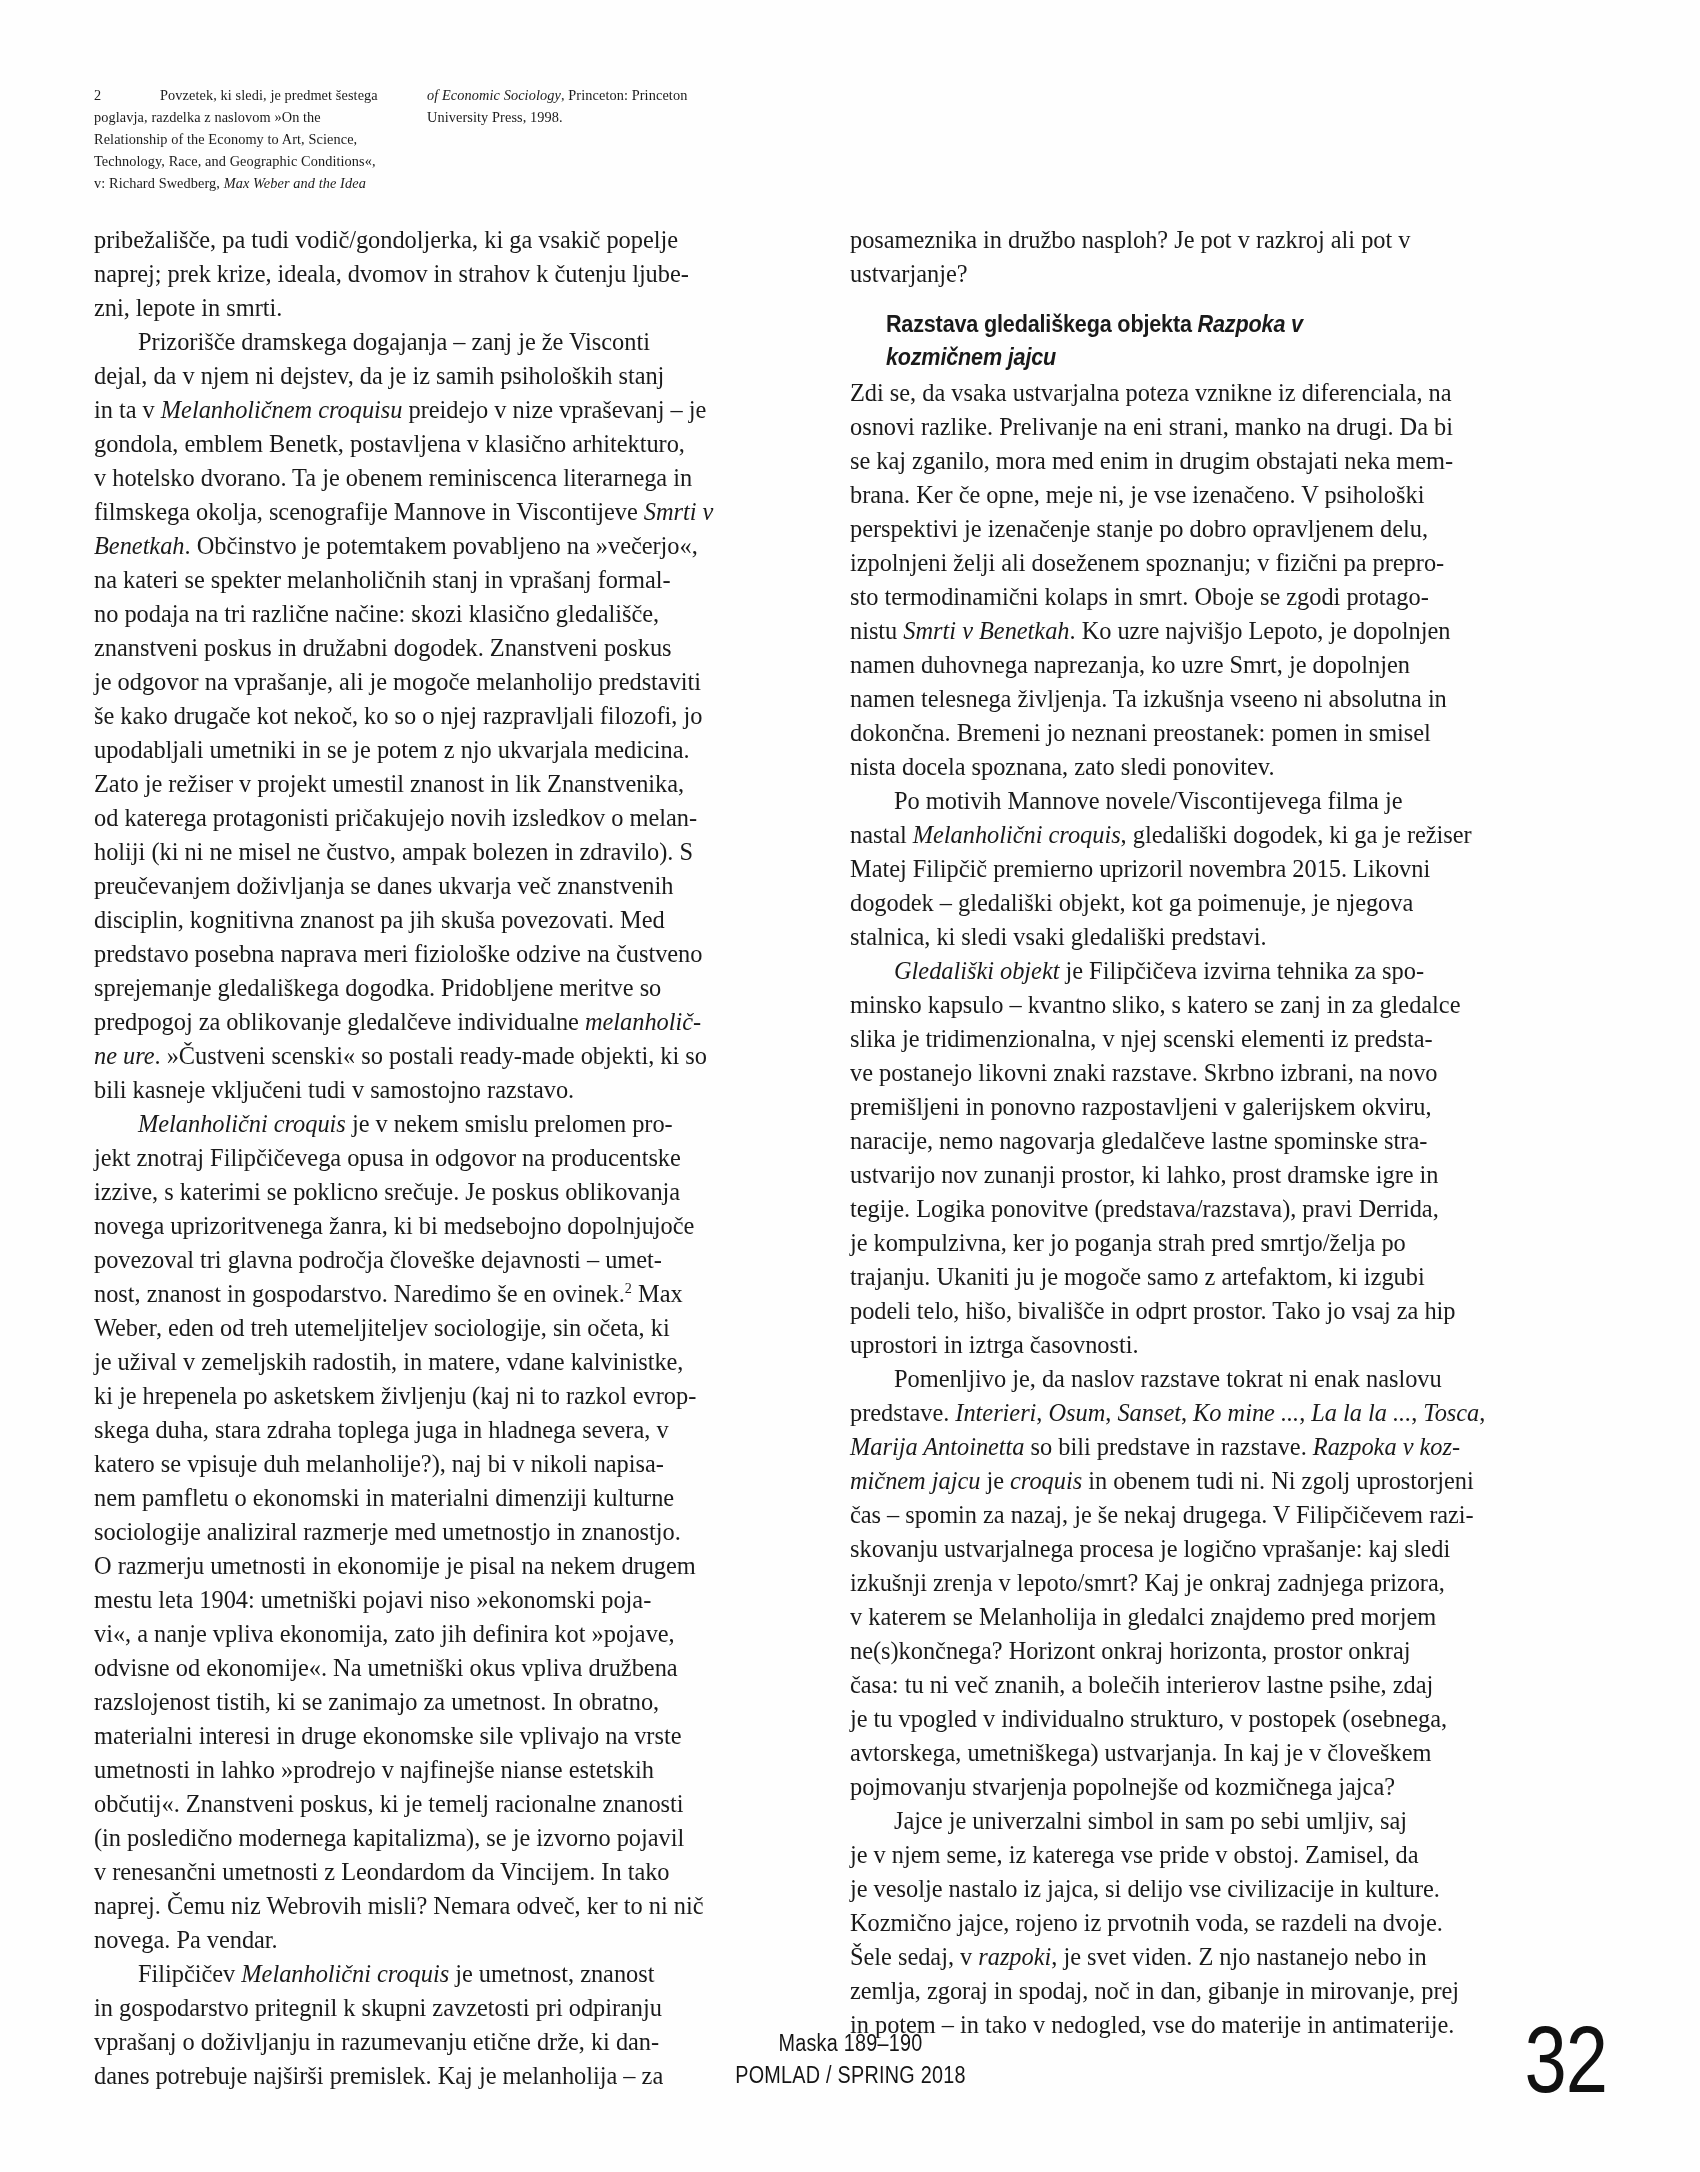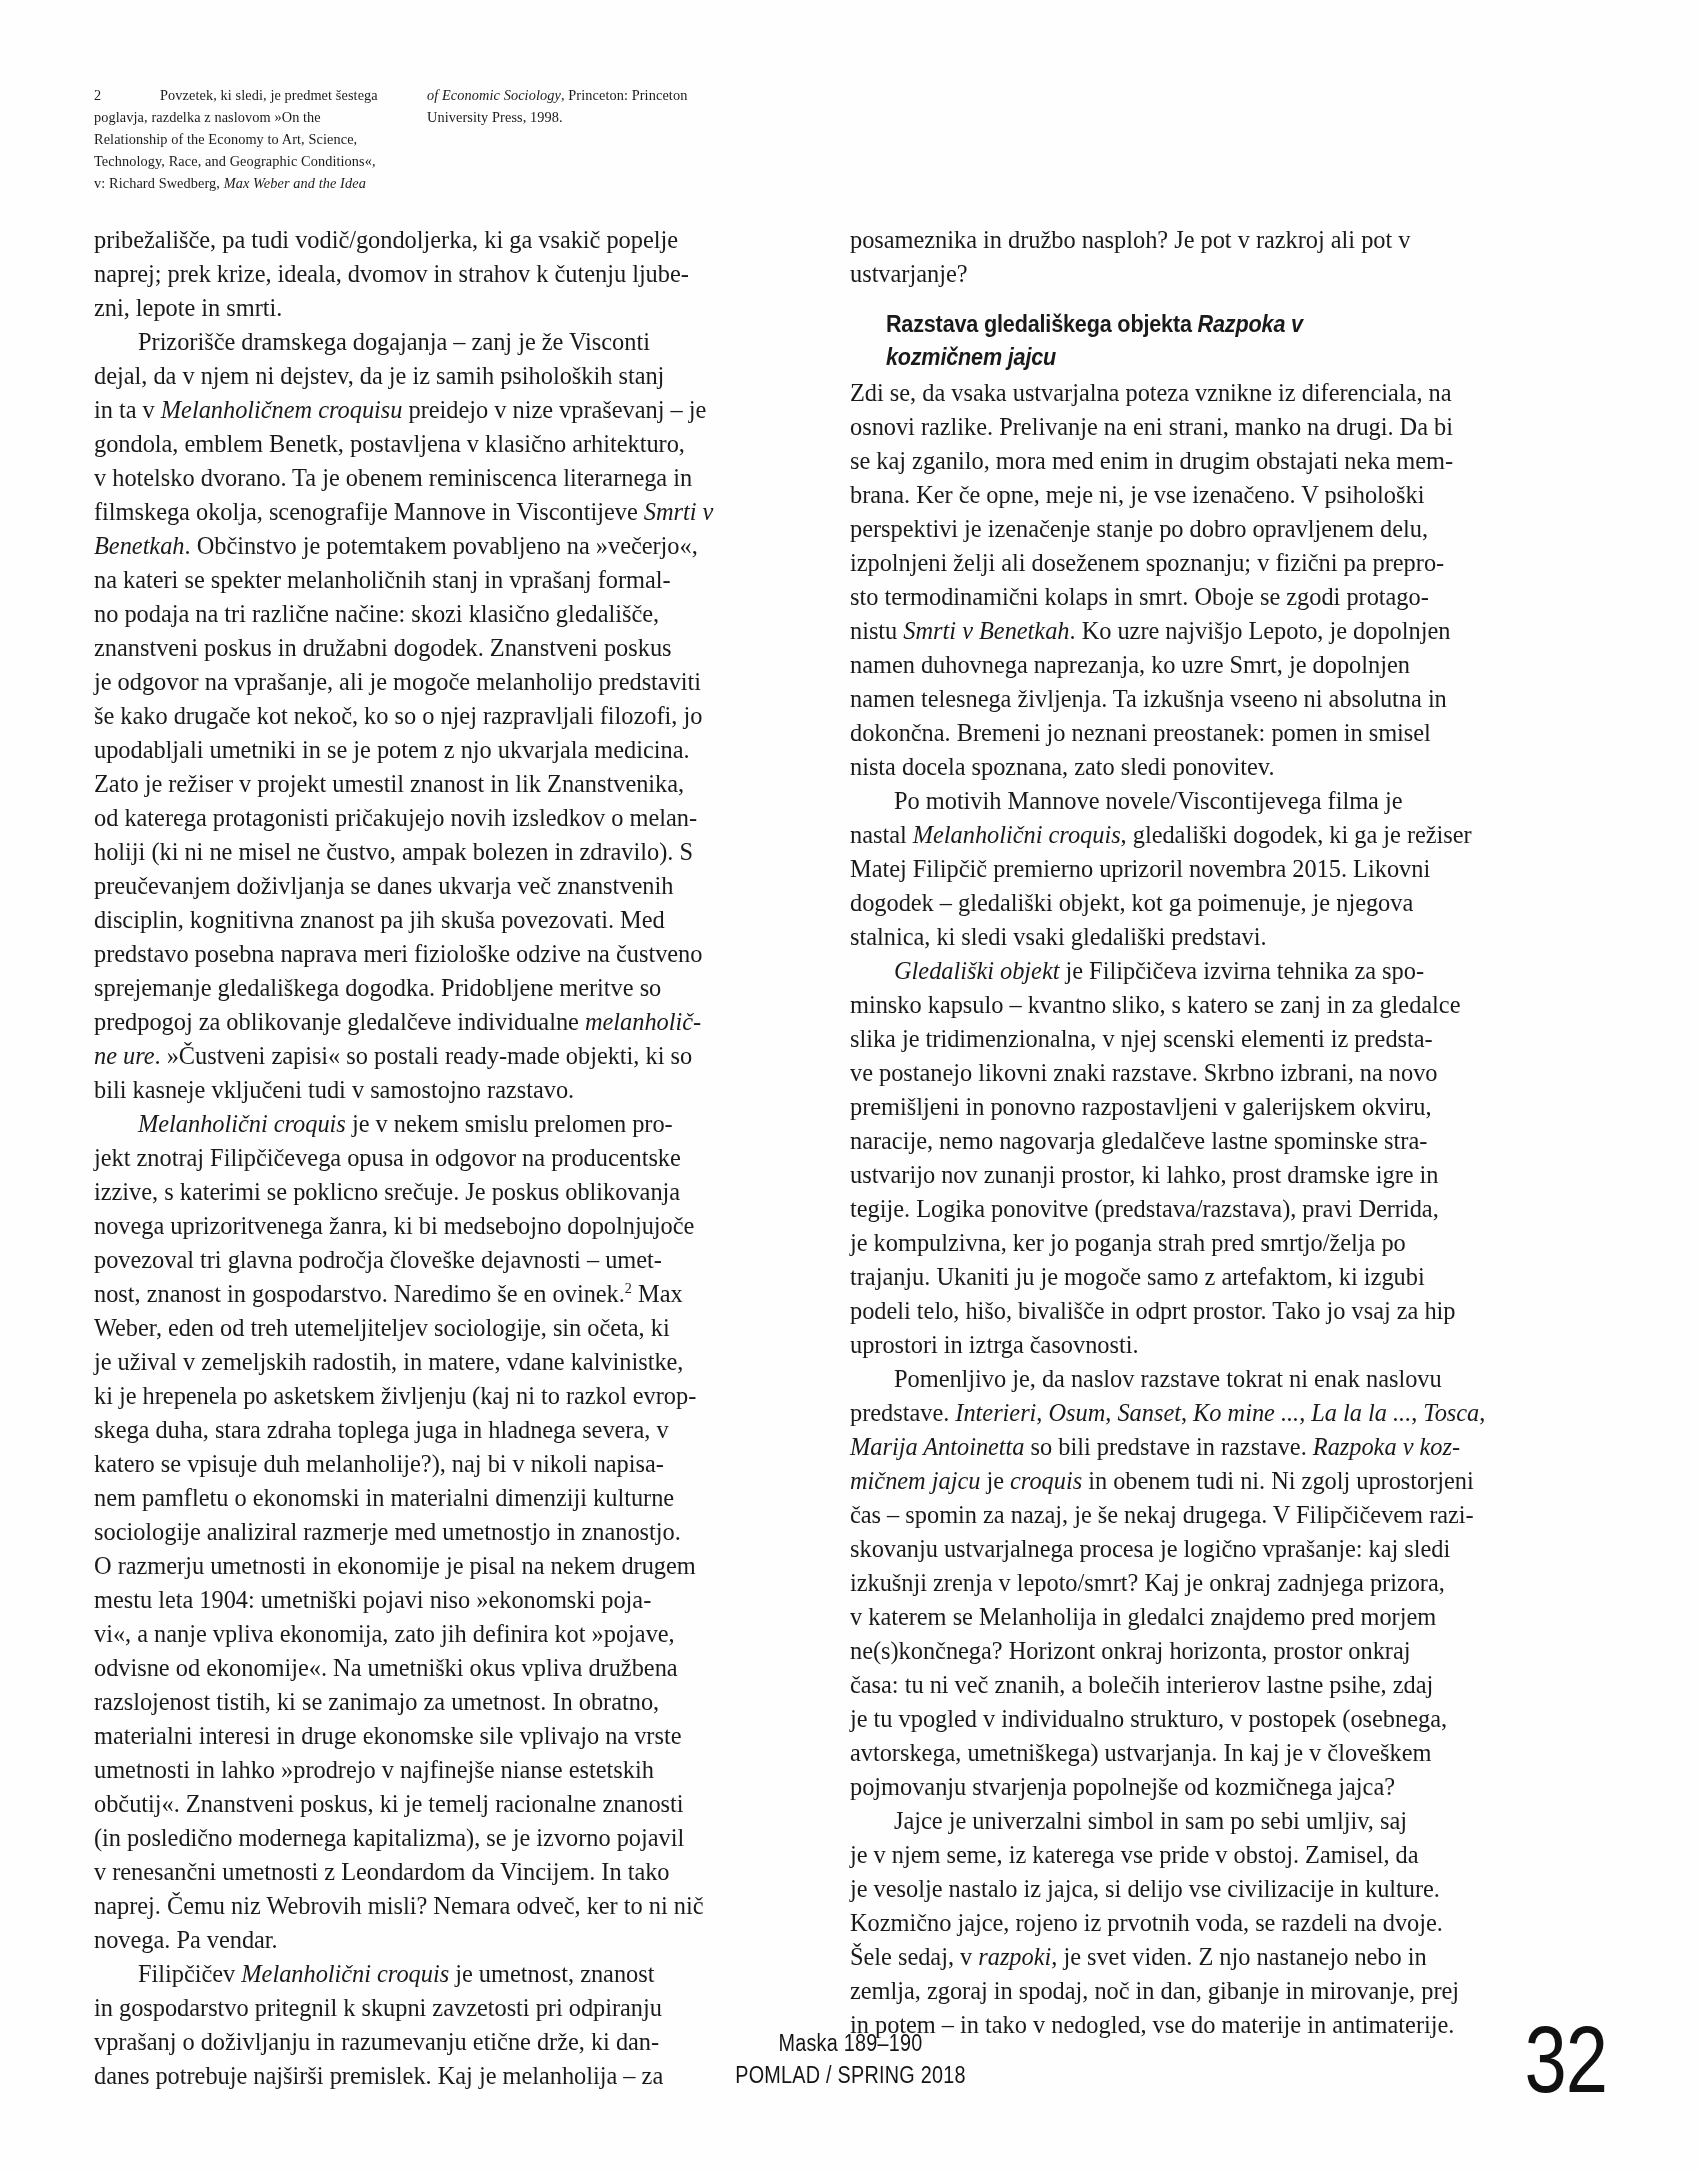--- a/index.html
+++ b/index.html
@@ -161,21 +161,21 @@
           <span class="ln"><span>še kako drugače kot nekoč, ko so o njej razpravljali filozofi, jo</span></span>
           <span class="ln"><span>upodabljali umetniki in se je potem z njo ukvarjala medicina.</span></span>
           <span class="ln"><span>Zato je režiser v projekt umestil znanost in lik Znanstvenika,</span></span>
           <span class="ln"><span>od katerega protagonisti pričakujejo novih izsledkov o melan-</span></span>
           <span class="ln"><span>holiji (ki ni ne misel ne čustvo, ampak bolezen in zdravilo). S</span></span>
           <span class="ln"><span>preučevanjem doživljanja se danes ukvarja več znanstvenih</span></span>
           <span class="ln"><span>disciplin, kognitivna znanost pa jih skuša povezovati. Med</span></span>
           <span class="ln"><span>predstavo posebna naprava meri fiziološke odzive na čustveno</span></span>
           <span class="ln"><span>sprejemanje gledališkega dogodka. Pridobljene meritve so</span></span>
           <span class="ln"><span>predpogoj za oblikovanje gledalčeve individualne </span><i>melanholič-</i></span>
-          <span class="ln"><i>ne ure</i><span>. »Čustveni zapisi« so postali ready-made objekti, ki so</span></span>
+          <span class="ln"><i>ne ure</i><span>. »Čustveni scenski« so postali ready-made objekti, ki so</span></span>
           <span class="ln"><span>bili kasneje vključeni tudi v samostojno razstavo.</span></span>
         </div>
         <div class="para">
           <span class="ln"><span class="indent"></span><i>Melanholični croquis</i><span> je v nekem smislu prelomen pro-</span></span>
           <span class="ln"><span>jekt znotraj Filipčičevega opusa in odgovor na producentske</span></span>
           <span class="ln"><span>izzive, s katerimi se poklicno srečuje. Je poskus oblikovanja</span></span>
           <span class="ln"><span>novega uprizoritvenega žanra, ki bi medsebojno dopolnjujoče</span></span>
           <span class="ln"><span>povezoval tri glavna področja človeške dejavnosti – umet-</span></span>
           <span class="ln"><span>nost, znanost in gospodarstvo. Naredimo še en ovinek.</span><sup class="fnref">2</sup><span> Max</span></span>
           <span class="ln"><span>Weber, eden od treh utemeljiteljev sociologije, sin očeta, ki</span></span>

